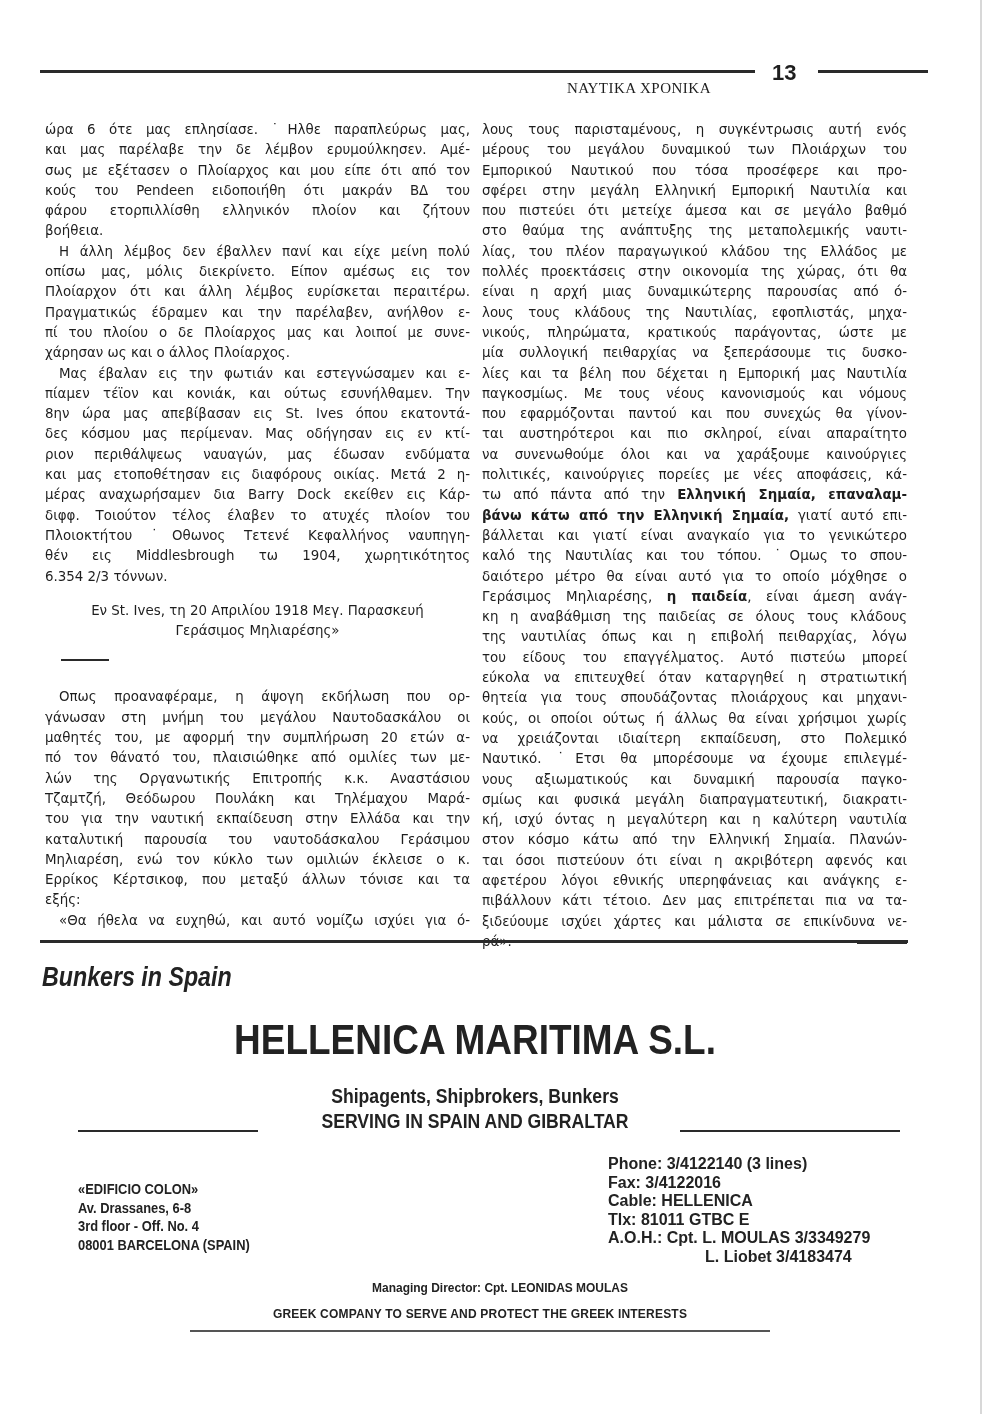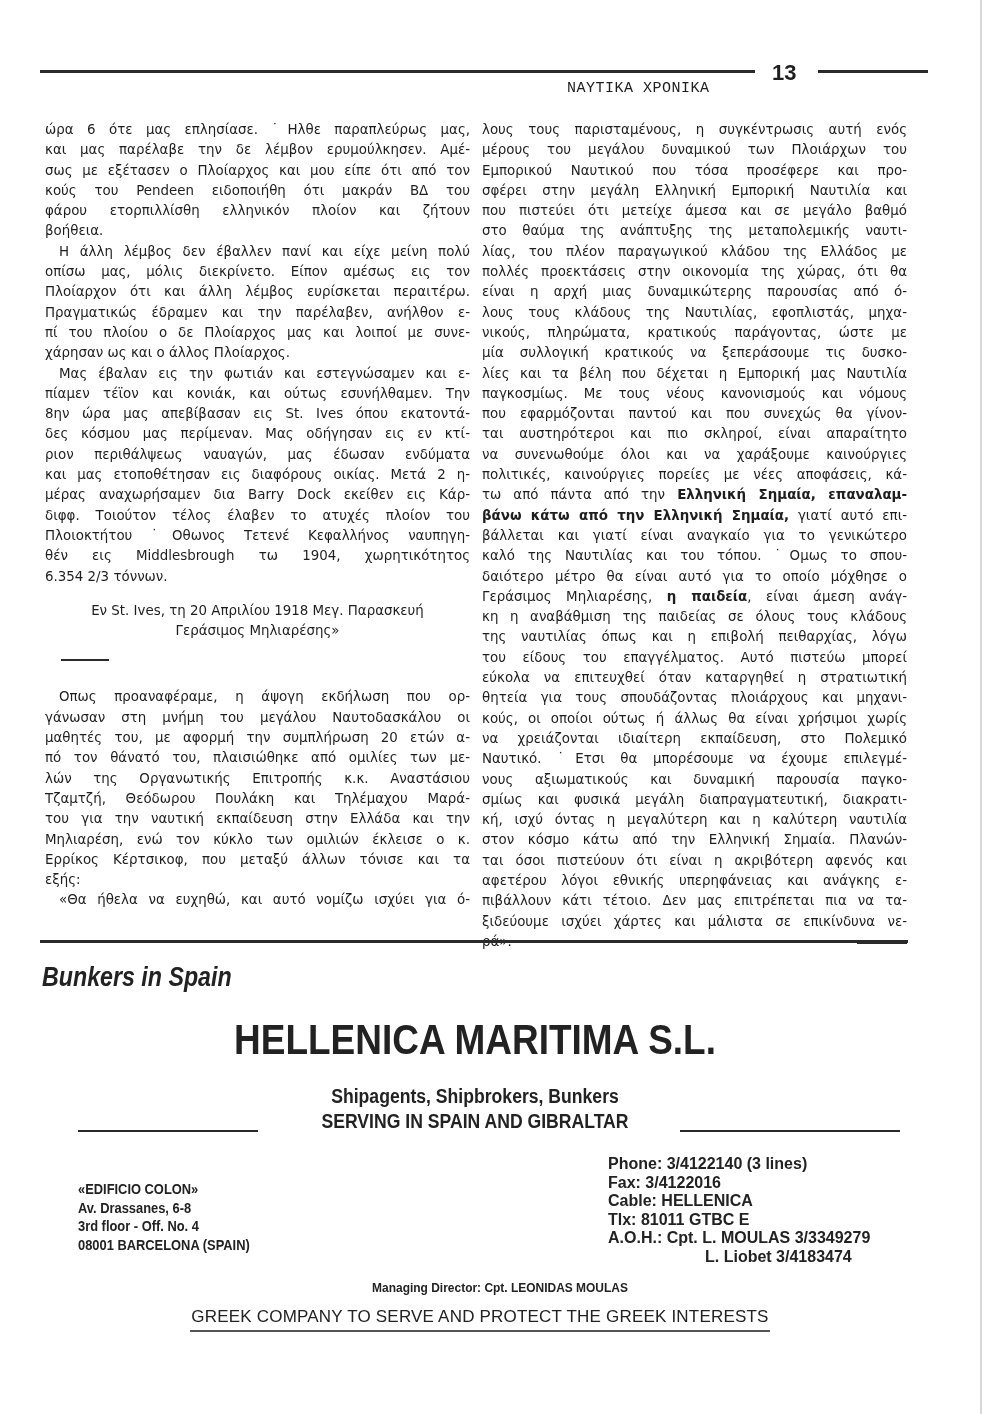--- a/index.html
+++ b/index.html
@@ -2,21 +2,21 @@
 <html><head>
 <meta charset="utf-8">
 <style>
   html, body { margin: 0; padding: 0; background: #ffffff; }
   body { width: 1000px; height: 1414px; position: relative; overflow: hidden; color: #1e1e1e; font-family: "DejaVu Sans", sans-serif; }
   .page-edge { position: absolute; right: 18px; top: 0; width: 2px; height: 1414px; background: #d8d8d8; }
   .rule { position: absolute; background: #2a2a2a; }
   .header-rule-left { left: 40px; top: 70px; width: 715px; height: 3px; }
   .header-rule-right { left: 818px; top: 70px; width: 110px; height: 3px; }
   .page-number { position: absolute; left: 772px; top: 60px; font-family: "Liberation Sans", sans-serif; font-weight: bold; font-size: 22px; }
-  .running-title { position: absolute; left: 567px; top: 80px; font-family: Liberation Mono, monospace; font-size: 15px; letter-spacing: 0.5px; }
+  .running-title { position: absolute; left: 567px; top: 80px; font-family: Liberation Serif, serif; font-size: 15px; letter-spacing: 0.5px; }
   .col { position: absolute; top: 120px; font-size: 13.4px; line-height: 20.3px; }
   .col-left { left: 45px; width: 425px; }
   .col-right { left: 482px; width: 425px; }
   .line { display: block; white-space: nowrap; text-align: justify; text-align-last: justify; height: 20.3px; }
   .line.last { text-align-last: left; }
   .line.center { text-align: right; text-align-last: center; }
   .indent { padding-left: 14px; }
   .spacer { display: block; height: 14px; }
   .short-rule { display: block; width: 48px; height: 2px; background: #2a2a2a; margin: 18px 0 26px 16px; }
   .end-rule { display: inline-block; width: 50px; height: 2px; background: #2a2a2a; float: right; margin-top: 10px; }
@@ -26,21 +26,21 @@
   .ad-tagline { left: 42px; top: 962px; font-size: 27px; font-weight: bold; font-style: italic; transform: scaleX(0.86); transform-origin: left; }
   .ad-company { left: 0; width: 950px; top: 1016px; text-align: center; font-size: 42px; font-weight: bold; transform: scaleX(0.88); }
   .ad-services { left: 0; width: 950px; top: 1085px; text-align: center; font-size: 20px; font-weight: bold; transform: scaleX(0.88); }
   .ad-serving { left: 0; width: 950px; top: 1110px; text-align: center; font-size: 20px; font-weight: bold; transform: scaleX(0.88); }
   .ad-line-l { left: 78px; top: 1130px; width: 180px; height: 1.5px; }
   .ad-line-r { left: 680px; top: 1130px; width: 220px; height: 1.5px; }
   .ad-address { left: 78px; top: 1180px; font-size: 14px; font-weight: bold; line-height: 18.5px; transform: scaleX(0.92); transform-origin: left; }
   .ad-contact { left: 608px; top: 1155px; font-size: 16px; font-weight: bold; line-height: 18.5px; }
   .ad-contact .indent2 { padding-left: 97px; }
   .ad-director { left: 0; width: 1000px; top: 1280px; text-align: center; font-size: 13px; font-weight: bold; transform: scaleX(0.92); }
-  .ad-slogan { left: 0; width: 960px; top: 1307px; text-align: center; font-size: 17px; font-weight: normal; letter-spacing: 0.2px; }
+  .ad-slogan { left: 0; width: 960px; top: 1307px; text-align: center; font-size: 12px; font-weight: bold; letter-spacing: 0.2px; }
   .ad-rule-bottom { left: 190px; top: 1330px; width: 580px; height: 2px; background: #555; }
 </style>
 </head>
 <body>
 
 <div class="page-edge"></div>
 
 <div class="rule header-rule-left"></div>
 <div class="rule header-rule-right"></div>
 <div class="page-number">13</div>
@@ -83,20 +83,21 @@
   </div>
   <span class="short-rule"></span>
   <div>
     <span class="line indent">Οπως προαναφέραμε, η άψογη εκδήλωση που ορ-</span>
     <span class="line">γάνωσαν στη μνήμη του μεγάλου Ναυτοδασκάλου οι</span>
     <span class="line">μαθητές του, με αφορμή την συμπλήρωση 20 ετών α-</span>
     <span class="line">πό τον θάνατό του, πλαισιώθηκε από ομιλίες των με-</span>
     <span class="line">λών της Οργανωτικής Επιτροπής κ.κ. Αναστάσιου</span>
     <span class="line">Τζαμτζή, Θεόδωρου Πουλάκη και Τηλέμαχου Μαρά-</span>
     <span class="line">του για την ναυτική εκπαίδευση στην Ελλάδα και την</span>
+    <span class="line">καταλυτική παρουσία του ναυτοδάσκαλου Γεράσιμου</span>
     <span class="line">Μηλιαρέση, ενώ τον κύκλο των ομιλιών έκλεισε ο κ.</span>
     <span class="line">Ερρίκος Κέρτσικοφ, που μεταξύ άλλων τόνισε και τα</span>
     <span class="line last">εξής:</span>
   </div>
   <div>
     <span class="line indent">«Θα ήθελα να ευχηθώ, και αυτό νομίζω ισχύει για ό-</span>
   </div>
 </div>
 
 <div class="col col-right">
@@ -104,21 +105,21 @@
   <span class="line">μέρους του μεγάλου δυναμικού των Πλοιάρχων του</span>
   <span class="line">Εμπορικού Ναυτικού που τόσα προσέφερε και προ-</span>
   <span class="line">σφέρει στην μεγάλη Ελληνική Εμπορική Ναυτιλία και</span>
   <span class="line">που πιστεύει ότι μετείχε άμεσα και σε μεγάλο βαθμό</span>
   <span class="line">στο θαύμα της ανάπτυξης της μεταπολεμικής ναυτι-</span>
   <span class="line">λίας, του πλέον παραγωγικού κλάδου της Ελλάδος με</span>
   <span class="line">πολλές προεκτάσεις στην οικονομία της χώρας, ότι θα</span>
   <span class="line">είναι η αρχή μιας δυναμικώτερης παρουσίας από ό-</span>
   <span class="line">λους τους κλάδους της Ναυτιλίας, εφοπλιστάς, μηχα-</span>
   <span class="line">νικούς, πληρώματα, κρατικούς παράγοντας, ώστε με</span>
-  <span class="line">μία συλλογική κρατικούς να ξεπεράσουμε τις δυσκο-</span>
+  <span class="line">μία συλλογική πειθαρχίας να ξεπεράσουμε τις δυσκο-</span>
   <span class="line">λίες και τα βέλη που δέχεται η Εμπορική μας Ναυτιλία</span>
   <span class="line">παγκοσμίως. Με τους νέους κανονισμούς και νόμους</span>
   <span class="line">που εφαρμόζονται παντού και που συνεχώς θα γίνον-</span>
   <span class="line">ται αυστηρότεροι και πιο σκληροί, είναι απαραίτητο</span>
   <span class="line">να συνενωθούμε όλοι και να χαράξουμε καινούργιες</span>
   <span class="line">πολιτικές, καινούργιες πορείες με νέες αποφάσεις, κά-</span>
   <span class="line"><span>τω από πάντα από την </span><b>Ελληνική Σημαία, επαναλαμ-</b></span>
   <span class="line"><b>βάνω κάτω από την Ελληνική Σημαία,</b><span> γιατί αυτό επι-</span></span>
   <span class="line">βάλλεται και γιατί είναι αναγκαίο για το γενικώτερο</span>
   <span class="line">καλό της Ναυτιλίας και του τόπου. ˙Ομως το σπου-</span>

